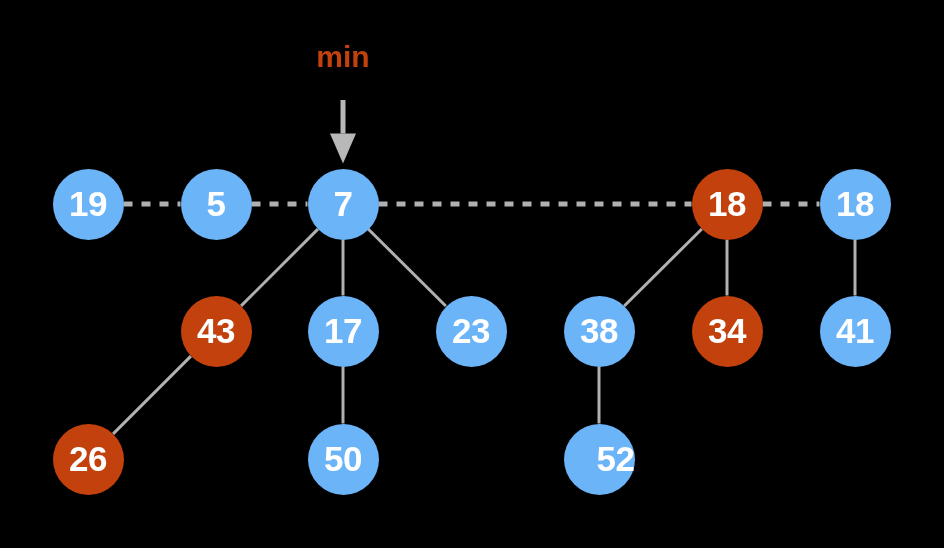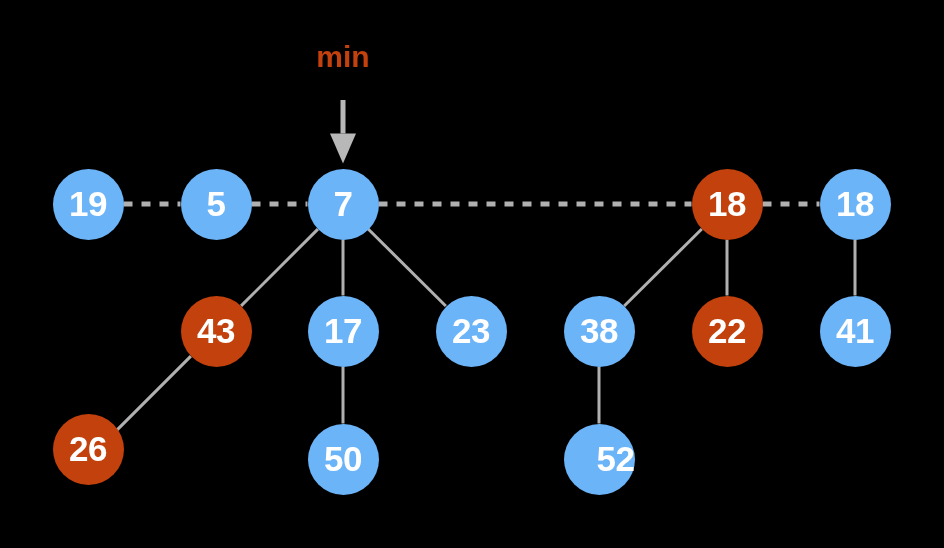--- a/index.html
+++ b/index.html
@@ -98,26 +98,26 @@
       <div class="node node-light" style="left: 343px; top: 331px;">
         <span class="node-label">17</span>
       </div>
       <div class="node node-light" style="left: 471px; top: 331px;">
         <span class="node-label">23</span>
       </div>
       <div class="node node-light" style="left: 599px; top: 331px;">
         <span class="node-label">38</span>
       </div>
       <div class="node node-dark" style="left: 727px; top: 331px;">
-        <span class="node-label">22</span>
+        <span class="node-label">34</span>
       </div>
       <div class="node node-light" style="left: 855px; top: 331px;">
         <span class="node-label">41</span>
       </div>
-      <div class="node node-dark" style="left: 88px; top: 449px;">
+      <div class="node node-dark" style="left: 88px; top: 459px;">
         <span class="node-label">26</span>
       </div>
       <div class="node node-light" style="left: 343px; top: 459px;">
         <span class="node-label">50</span>
       </div>
       <div class="node node-light" style="left: 599px; top: 459px; justify-content: flex-end;">
         <span class="node-label">52</span>
       </div>
     </div>
   <div id="min-annotation" style="left: 343px; top: 57px; transform: translate(-50%, -50%);">min</div>

